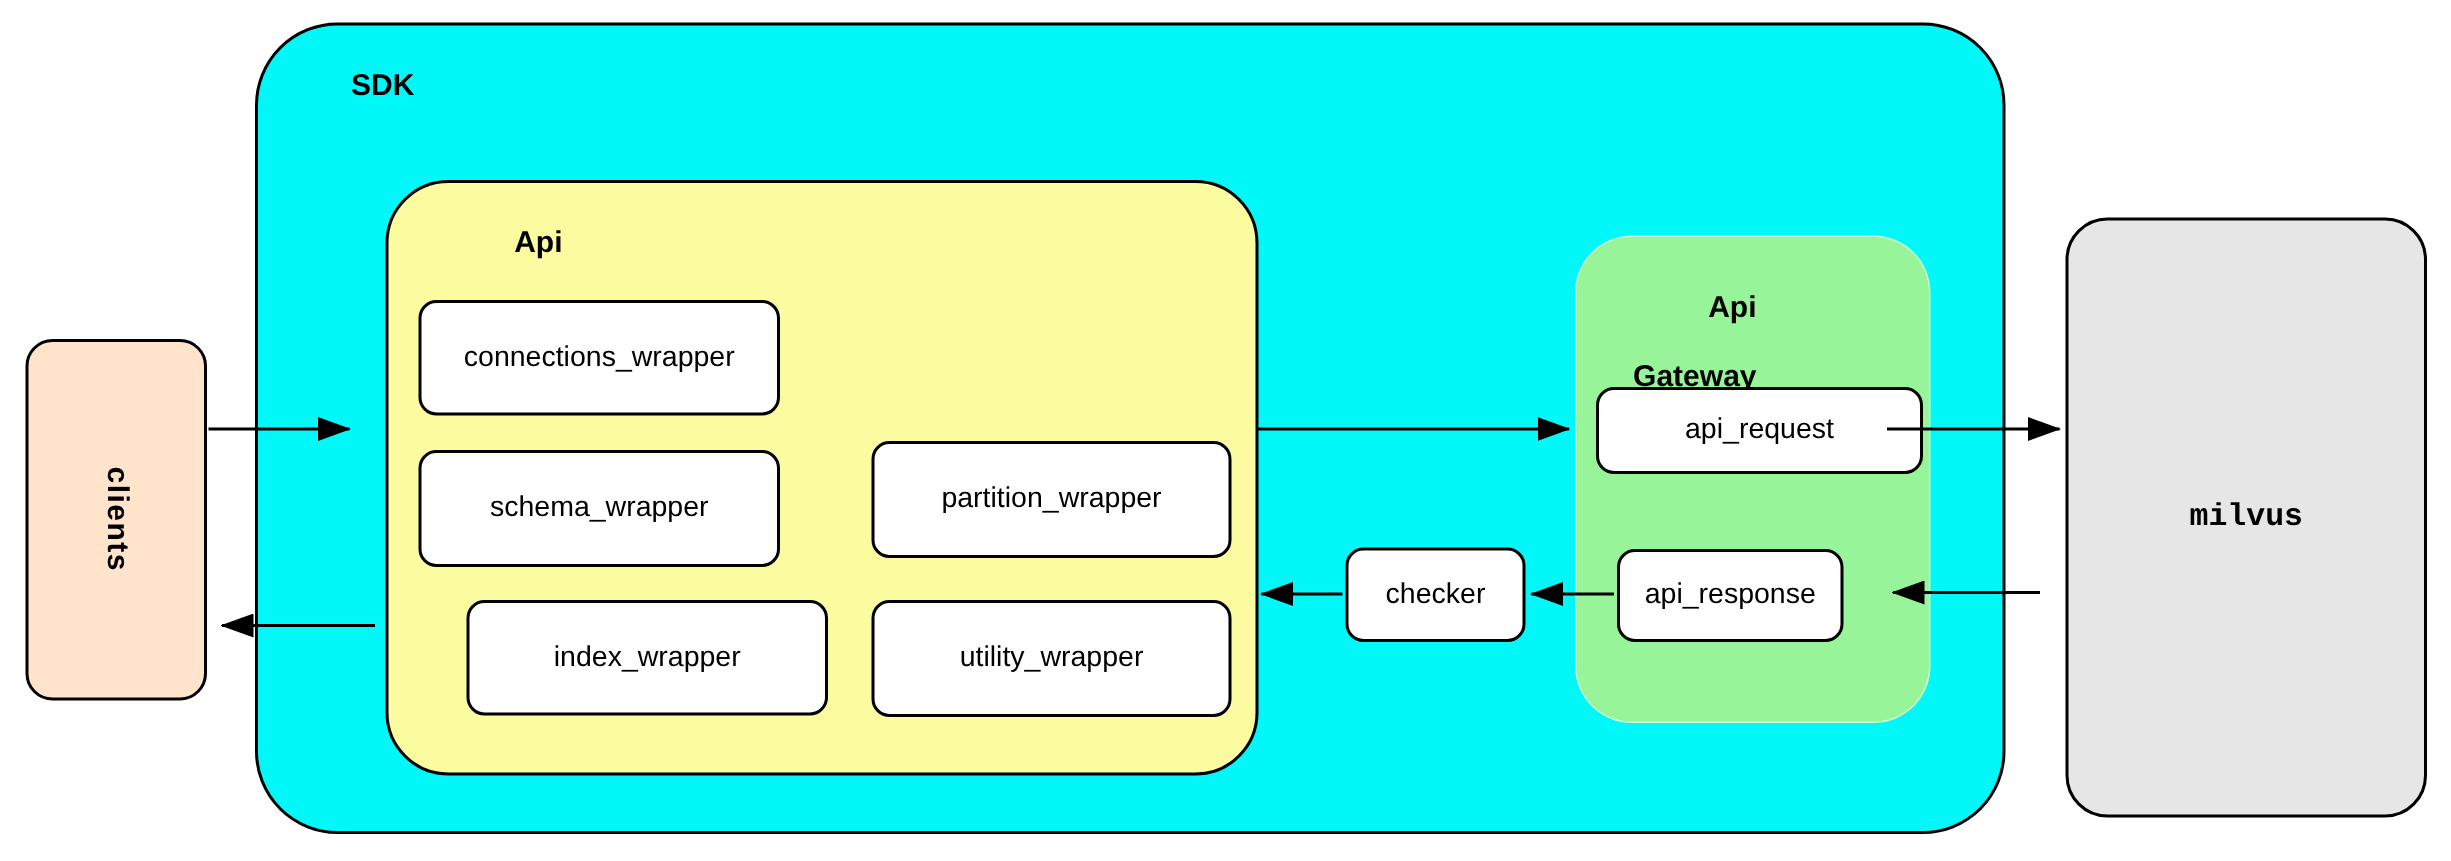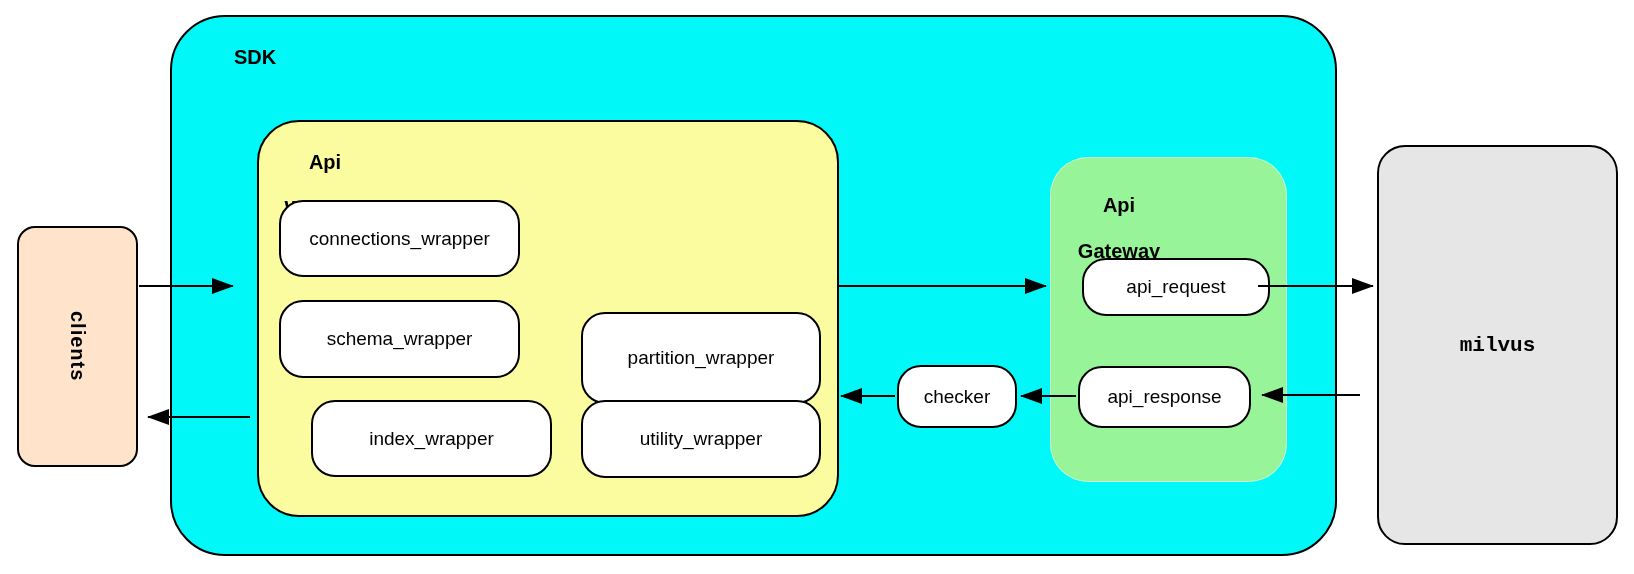--- a/index.html
+++ b/index.html
@@ -6,50 +6,50 @@
     --canvas-bg:#FFFFFF; --sdk-fill:#00F8F8; --wrapper-fill:#FBFB9F;
     --gateway-fill:#98F498; --clients-fill:#FFE4CB; --milvus-fill:#E6E6E6;
     --node-fill:#FFFFFF; --border:#000000; --text:#000000;
   }
   *{box-sizing:border-box; margin:0; padding:0;}
   html,body{background:var(--canvas-bg);}
   body{font-family:"Liberation Sans", sans-serif; color:var(--text);}
   .canvas{position:relative; width:1634px; height:574px; background:var(--canvas-bg); overflow:hidden;}
 
   .node{position:absolute; border:2px solid var(--border);}
-  .container-label{position:absolute; font-weight:700; font-size:20px; line-height:23px; white-space:pre-line; text-align:center;}
+  .container-label{position:absolute; font-weight:700; font-size:20px; line-height:23px; white-space:pre-line; text-align:right;}
 
   .sdk{left:170px; top:15px; width:1167px; height:541px; border-radius:55px; background:var(--sdk-fill);}
   .sdk-label{left:62px; top:29px; text-align:left;}
 
   .clients{left:17px; top:226px; width:121px; height:241px; border-radius:18px;
     background:var(--clients-fill); display:flex; align-items:center; justify-content:center;}
   .clients-label{writing-mode:vertical-rl; font-weight:700; font-size:20px; letter-spacing:1px;}
 
   .api-wrapper{left:85px; top:103px; width:582px; height:397px; border-radius:42px; background:var(--wrapper-fill);}
   .api-wrapper-label{left:16px; top:6px; width:100px;}
 
-  .leaf{position:absolute; border:2px solid var(--border); border-radius:24px; background:var(--node-fill);
+  .leaf{position:absolute; border:2px solid var(--border); border-radius:12px; background:var(--node-fill);
     display:flex; align-items:center; justify-content:center; font-size:19px;}
 
   
   .b-connections{left:20px;  top:78px;  width:241px; height:77px;}
   .b-collections{left:322px; top:78px;  width:240px; height:77px;}
   .b-schema    {left:20px;  top:178px; width:241px; height:78px;}
-  .b-partition {left:322px; top:190px; width:240px; height:92px;}
+  .b-partition {left:322px; top:172px; width:240px; height:78px;}
   .b-index     {left:20px;  top:278px; width:241px; height:77px;margin-left:32px;}
   .b-utility   {left:322px; top:278px; width:240px; height:78px;}
 
   .checker{left:897px; top:365px; width:120px; height:63px;}
 
   .api-gateway{position:absolute; left:1050px; top:157px; width:237px; height:325px; border-radius:38px;
     background:var(--gateway-fill); border:1px solid rgba(255,255,255,0.55);}
   .api-gateway-label{left:16px; top:13px; width:104px;}
-  .b-request {left:31px; top:100px; width:188px; height:58px;}
-  .b-response{left:27px; top:208px; width:173px; height:62px;}
+  .b-request {left:13px; top:100px; width:218px; height:58px;}
+  .b-response{left:27px; top:208px; width:151px; height:62px;}
 
   .milvus{left:1377px; top:145px; width:241px; height:400px; border-radius:28px; background:var(--milvus-fill);
     display:flex; align-items:center; justify-content:center;font-family:Liberation Mono, monospace;}
   .milvus-label{font-weight:700; font-size:21px;}
 
   .arrows{position:absolute; left:0; top:0; width:1634px; height:574px; pointer-events:none;}
   .arrows line{stroke:var(--border); stroke-width:2;}
 </style>
 </head>
 <body>

